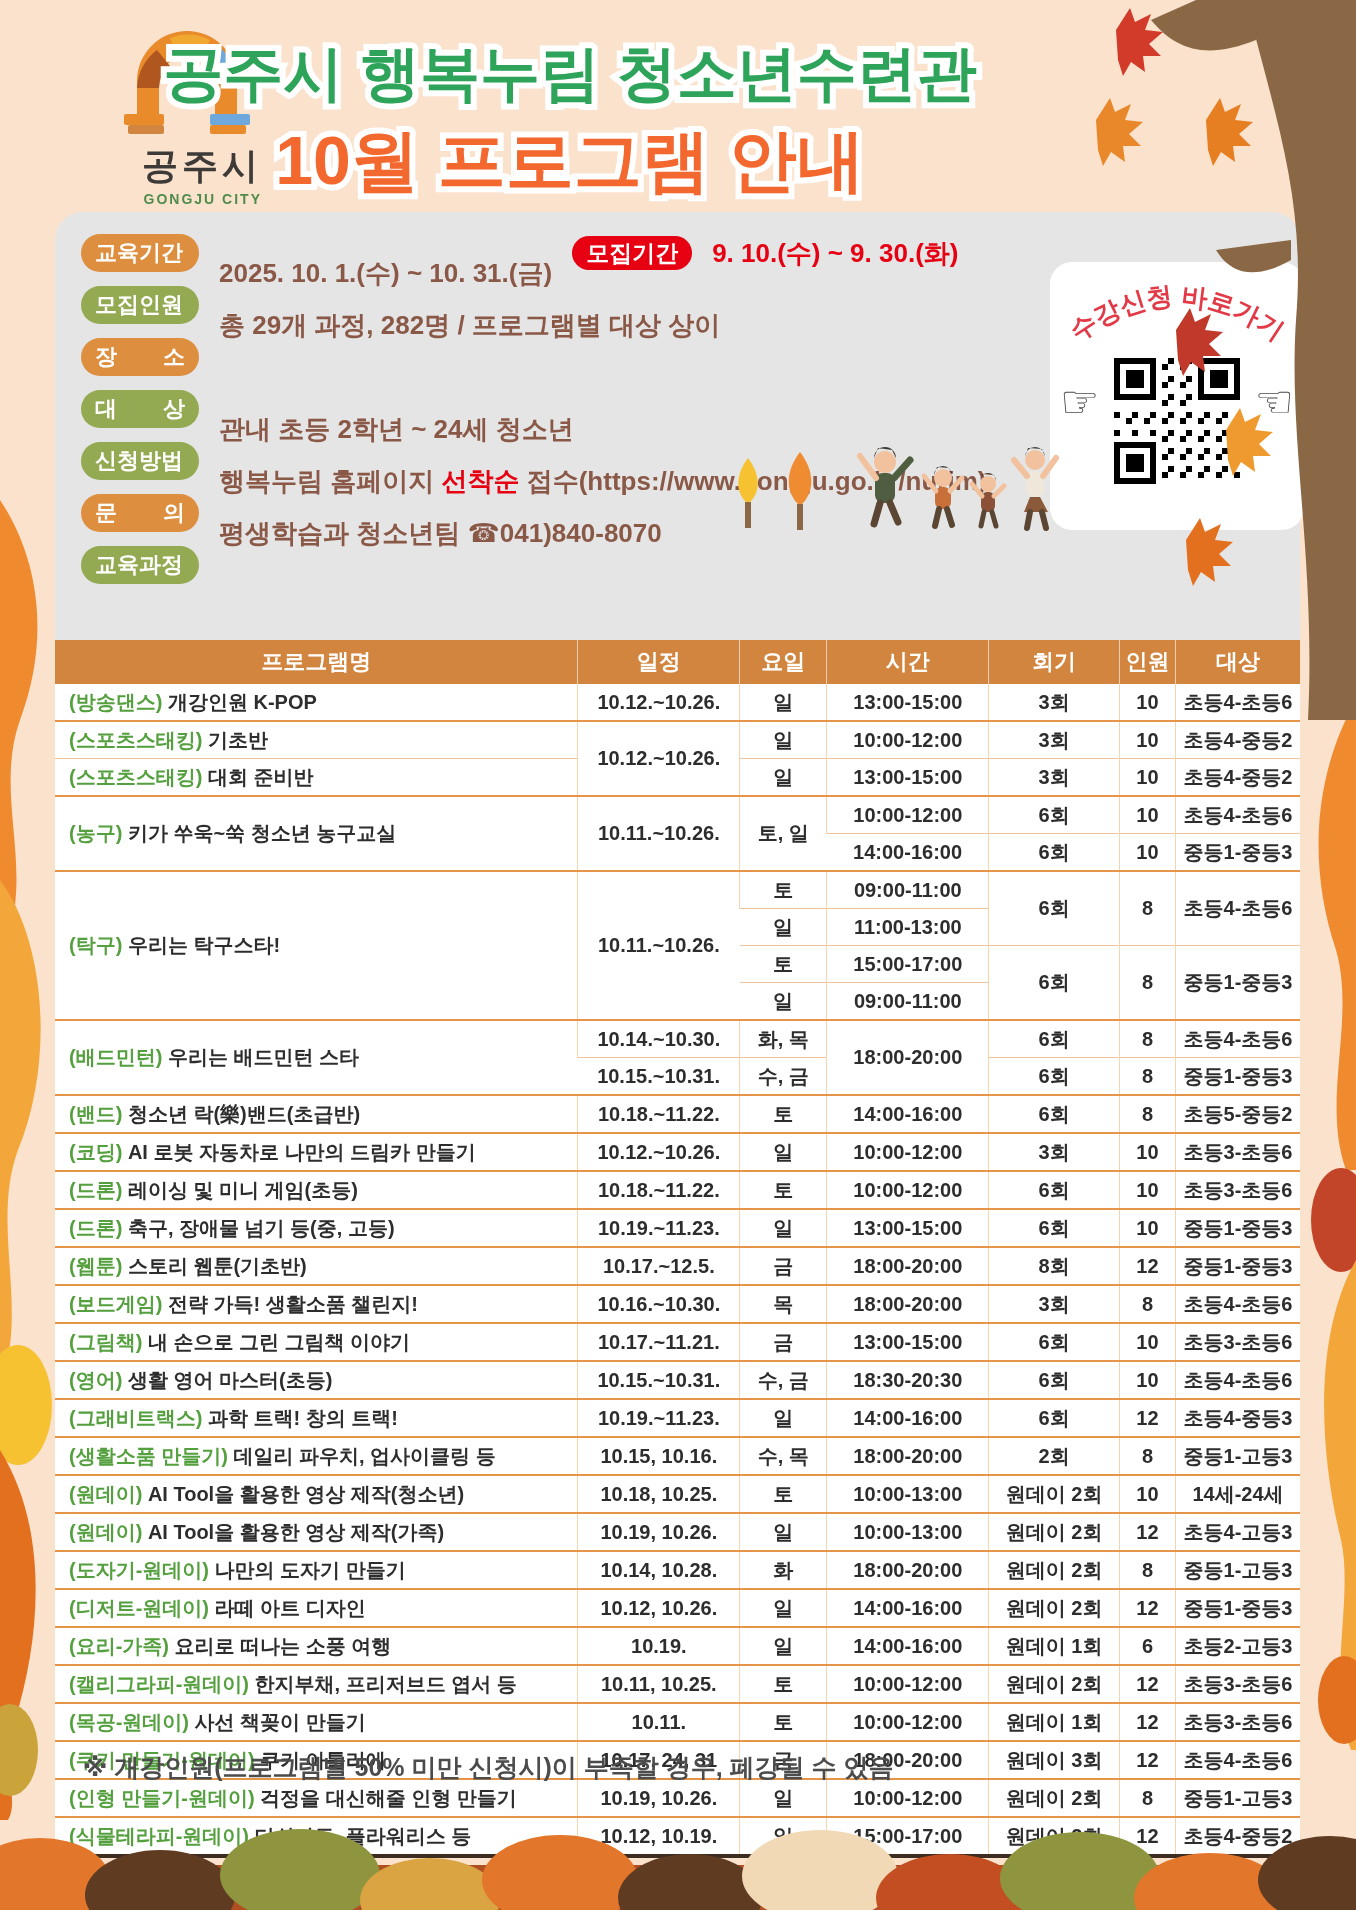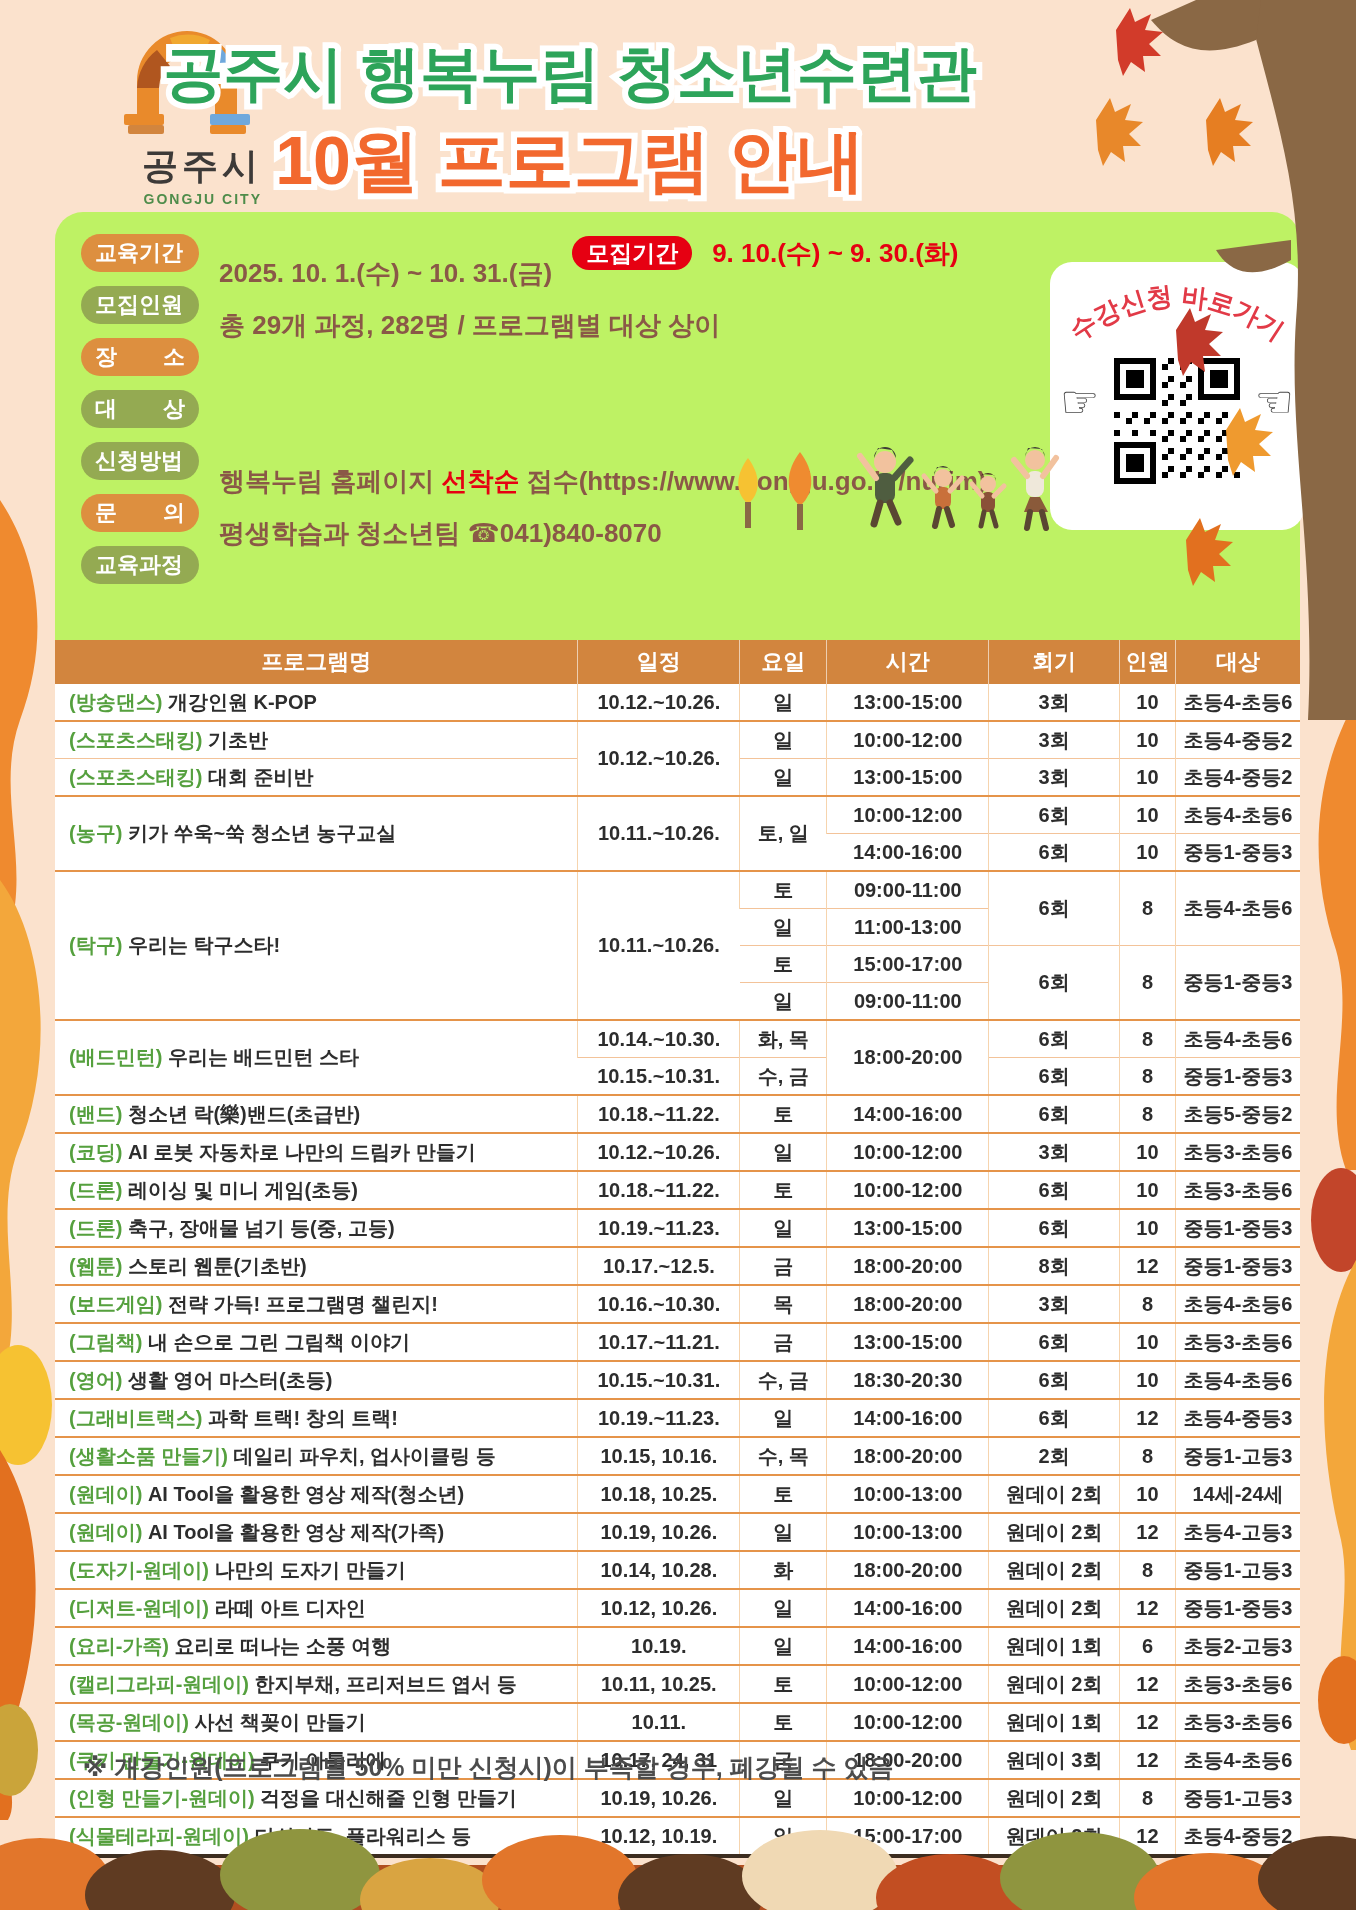--- a/index.html
+++ b/index.html
@@ -5,21 +5,21 @@
   html,body{margin:0;padding:0;}
   body{width:1356px;height:1910px;position:relative;overflow:hidden;
        background:#fbe2cd;font-family:"Liberation Sans","DejaVu Sans",sans-serif;}
   .abs{position:absolute;}
   
   .logo{left:62px;top:26px;width:200px;text-align:right;}
   .logo-kr{font-size:36px;font-weight:bold;color:#3d3a38;letter-spacing:4px;margin-top:2px;}
   .logo-en{font-size:14px;font-weight:bold;color:#4e8c4a;letter-spacing:2px;}
   .titles{left:120px;top:28px;width:900px;text-align:center;}
   
-  .panel{left:55px;top:212px;width:1245px;height:1588px;background:#bef264;border-radius:28px;z-index:2;}
+  .panel{left:55px;top:212px;width:1245px;height:1588px;background:#e5e5e5;border-radius:28px;z-index:2;}
   .patch{left:1025px;top:190px;width:331px;height:72px;background:#fbe2cd;z-index:3;}
   .qr-card{left:1050px;top:262px;width:254px;height:268px;background:#fff;border-radius:22px;z-index:4;text-align:center;}
   .hands{position:absolute;top:118px;width:100%;display:flex;justify-content:space-between;padding:0 10px;box-sizing:border-box;}
   .hand{font-size:44px;color:#4a4a4a;line-height:1;}
   
   .info{position:absolute;left:26px;top:22px;width:1190px;z-index:5;}
   .irow{display:flex;align-items:center;height:38px;margin-bottom:14px;gap:20px;}
   .pill{width:118px;min-width:118px;height:38px;border-radius:19px;color:#fff;font-weight:bold;
         font-size:22px;line-height:38px;text-align:center;padding:0 14px;box-sizing:border-box;
         text-align-last:justify;}
@@ -137,20 +137,21 @@
       <span class="pill gr">모집인원</span>
       <span class="ival">총 29개 과정, 282명 / 프로그램별 대상 상이</span>
     </div>
 
     <div class="irow">
       <span class="pill or">장 소</span>
     </div>
 
     <div class="irow">
       <span class="pill gr">대 상</span>
+      <span class="ival">관내 초등 2학년 ~ 24세 청소년</span>
     </div>
 
 
     <div class="irow">
       <span class="pill gr">신청방법</span>
       <span class="ival"><span>행복누림 홈페이지 </span><span class="hot">선착순</span><span> 접수(https://www.gongju.go.kr/nurim)</span></span>
     </div>
 
     <div class="irow">
       <span class="pill or">문 의</span>
@@ -305,21 +306,21 @@
           <tr class="g">
             <td class="name"><span class="ptag">(웹툰)</span><span> 스토리 웹툰(기초반)</span></td>
             <td>10.17.~12.5.</td>
             <td>금</td>
             <td>18:00-20:00</td>
             <td>8회</td>
             <td>12</td>
             <td>중등1-중등3</td>
           </tr>
           <tr class="g">
-            <td class="name"><span class="ptag">(보드게임)</span><span> 전략 가득! 프로그램명 챌린지!</span></td>
+            <td class="name"><span class="ptag">(보드게임)</span><span> 전략 가득! 생활소품 챌린지!</span></td>
             <td>10.16.~10.30.</td>
             <td>목</td>
             <td>18:00-20:00</td>
             <td>3회</td>
             <td>8</td>
             <td>초등4-초등6</td>
           </tr>
           <tr class="g">
             <td class="name"><span class="ptag">(그림책)</span><span> 내 손으로 그린 그림책 이야기</span></td>
             <td>10.17.~11.21.</td>

